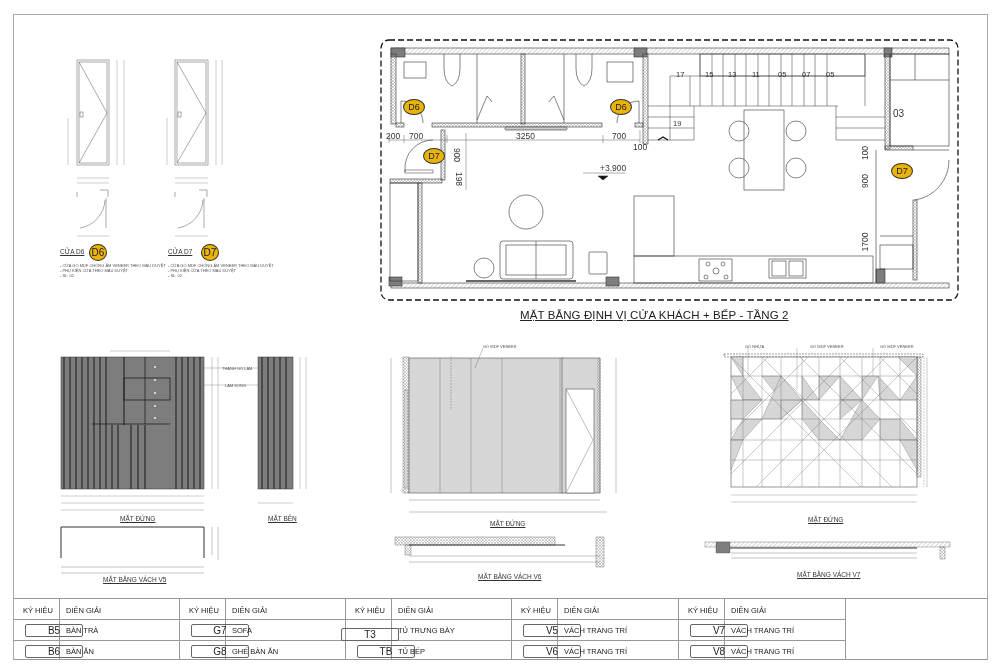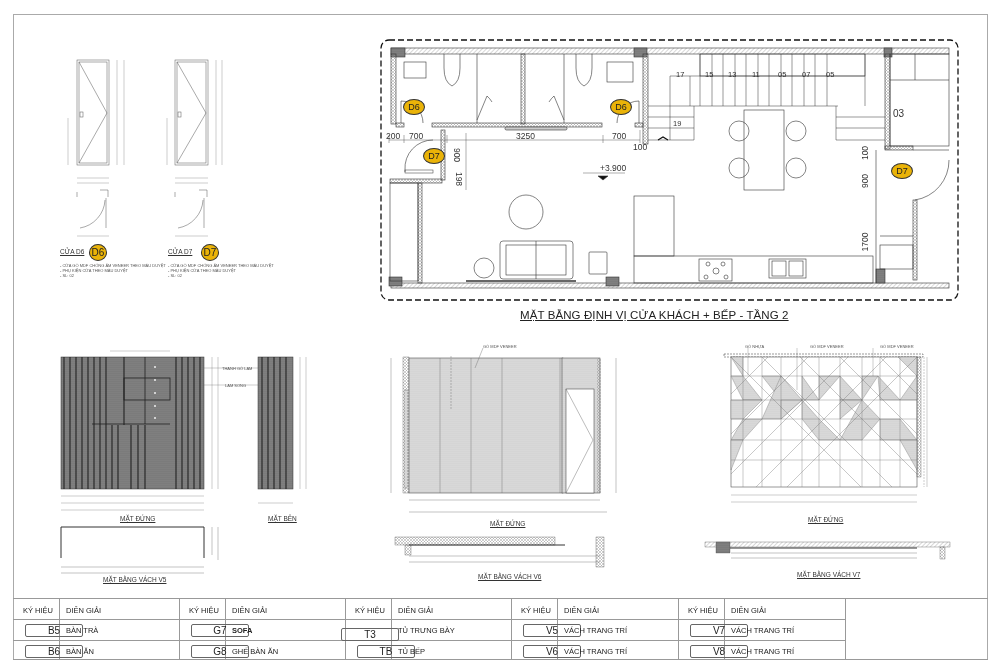--- a/index.html
+++ b/index.html
@@ -453,21 +453,21 @@
       </div>
     <div class="cell" style="left:53px;top:43px;height:18px;">BÀN ĂN</div>
   </div>
 
   <div>
     <div class="cell" style="left:176px;top:3px;height:16px;">KÝ HIỆU</div>
     <div class="cell" style="left:219px;top:3px;height:16px;">DIỄN GIẢI</div>
     <div class="cell" style="left:178px;top:22px;height:18px;">
         <span class="code-box">G7</span>
       </div>
-    <div class="cell" style="left:219px;top:22px;height:18px;font-weight:bold;">SOFA</div>
+    <div class="cell" style="left:219px;top:22px;height:18px;">SOFA</div>
     <div class="cell" style="left:178px;top:43px;height:18px;">
         <span class="code-box">G8</span>
       </div>
     <div class="cell" style="left:219px;top:43px;height:18px;">GHẾ BÀN ĂN</div>
   </div>
 
   <div>
     <div class="cell" style="left:342px;top:3px;height:16px;">KÝ HIỆU</div>
     <div class="cell" style="left:385px;top:3px;height:16px;">DIỄN GIẢI</div>
     <div class="cell" style="left:328px;top:22px;height:26px;">

